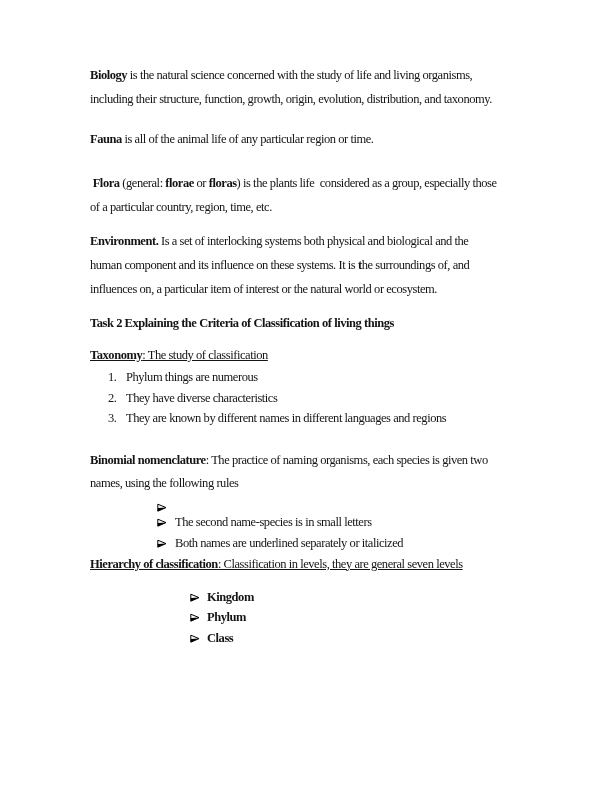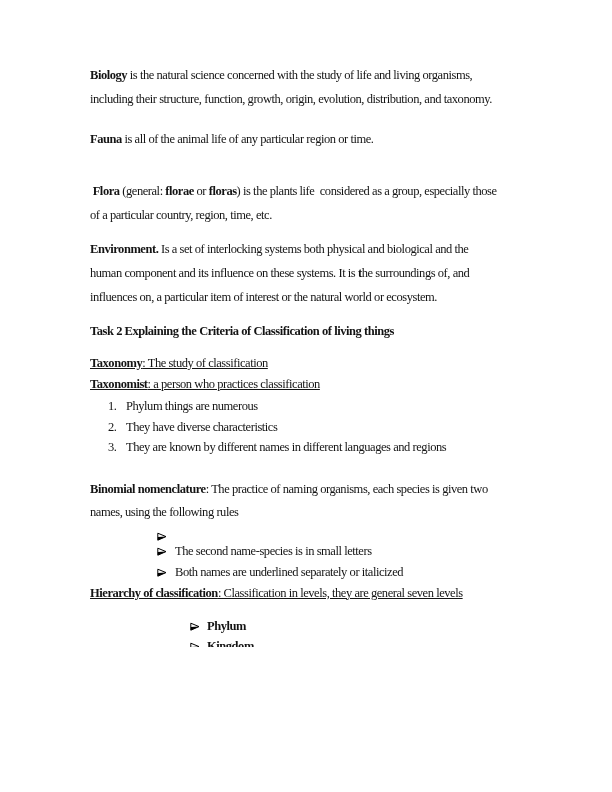--- a/index.html
+++ b/index.html
@@ -10,21 +10,21 @@
     color:#141414;
   }
   .doc {
     position:absolute; left:90px; top:63px; width:438px;
     font-size:12.5px; letter-spacing:-0.45px;
   }
   .para { margin:0; line-height:24px; white-space:pre-wrap; }
   .bin  { line-height:23px; }
   .oneline { line-height:21px; margin:0; white-space:pre-wrap;text-decoration:underline; }
   .mb16 { margin-bottom:16px; }
-  .mb12 { margin-bottom:28px; }
+  .mb12 { margin-bottom:20px; }
   .mb10 { margin-bottom:10px; }
   b, strong, .bold { font-weight:bold; }
   .numlist { margin:1px 0 20px 0; }
   .numitem { display:flex; line-height:20.5px; margin-left:18px; }
   .nummark { flex:0 0 18px; }
   .rules { margin:2px 0 0 0; }
   .ruleitem { display:flex; line-height:21px; margin-left:67px; }
   .arrowmark { flex:0 0 18px; padding-top:6px; }
   .arrowmark svg { display:block; }
   .levels { margin:12px 0 0 0; }
@@ -42,21 +42,20 @@
 
     <p class="para mb12"><strong>Fauna</strong><span> is all of the animal life of any particular region or time.</span></p>
 
     <p class="para mb10"><strong> Flora</strong><span> (general: </span><strong>florae</strong><span> or </span><strong>floras</strong><span>) is the plants life  considered as a group, especially those</span><br><span>of a particular country, region, time, etc.</span></p>
 
     <p class="para mb10"><strong>Environment.</strong><span> Is a set of interlocking systems both physical and biological and the</span><br><span>human component and its influence on these systems. It is </span><strong>t</strong><span>he surroundings of, and</span><br><span>influences on, a particular item of interest or the natural world or ecosystem.</span></p>
 
     <p class="para mb10"><strong>Task 2 Explaining the Criteria of Classification of living things</strong></p>
 
     <p class="oneline"><strong>Taxonomy</strong><span>: The study of classification</span></p>
-    <p class="oneline"><strong>Taxonomist</strong><span>: a person who practices classification</span></p>
 
     <div class="numlist">
       <div class="numitem">
         <span class="nummark">1.</span>
         <span>Phylum things are numerous</span>
       </div>
       <div class="numitem">
         <span class="nummark">2.</span>
         <span>They have diverse characteristics</span>
       </div>
@@ -100,30 +99,30 @@
     <p class="oneline"><strong>Hierarchy of classification</strong><span>: Classification in levels, they are general seven levels</span></p>
 
     <div class="levels">
       <div class="levelitem">
         <span class="arrowmark">
             <svg width="10" height="9" viewBox="0 0 10 9">
               <path d="M0.8 1.2 L9 4.6 L0.8 8.2 Z" fill="#ffffff" stroke="#000000" stroke-width="1"></path>
               <path d="M0.8 4.9 L9 4.6 L0.8 8.2 Z" fill="#000000"></path>
             </svg>
           </span>
-        <span class="leveltext">Phylum</span>
+        <span class="leveltext">Kingdom</span>
       </div>
       <div class="levelitem">
         <span class="arrowmark">
             <svg width="10" height="9" viewBox="0 0 10 9">
               <path d="M0.8 1.2 L9 4.6 L0.8 8.2 Z" fill="#ffffff" stroke="#000000" stroke-width="1"></path>
               <path d="M0.8 4.9 L9 4.6 L0.8 8.2 Z" fill="#000000"></path>
             </svg>
           </span>
-        <span class="leveltext">Kingdom</span>
+        <span class="leveltext">Phylum</span>
       </div>
       <div class="levelitem">
         <span class="arrowmark">
             <svg width="10" height="9" viewBox="0 0 10 9">
               <path d="M0.8 1.2 L9 4.6 L0.8 8.2 Z" fill="#ffffff" stroke="#000000" stroke-width="1"></path>
               <path d="M0.8 4.9 L9 4.6 L0.8 8.2 Z" fill="#000000"></path>
             </svg>
           </span>
         <span class="leveltext">Class</span>
       </div>

